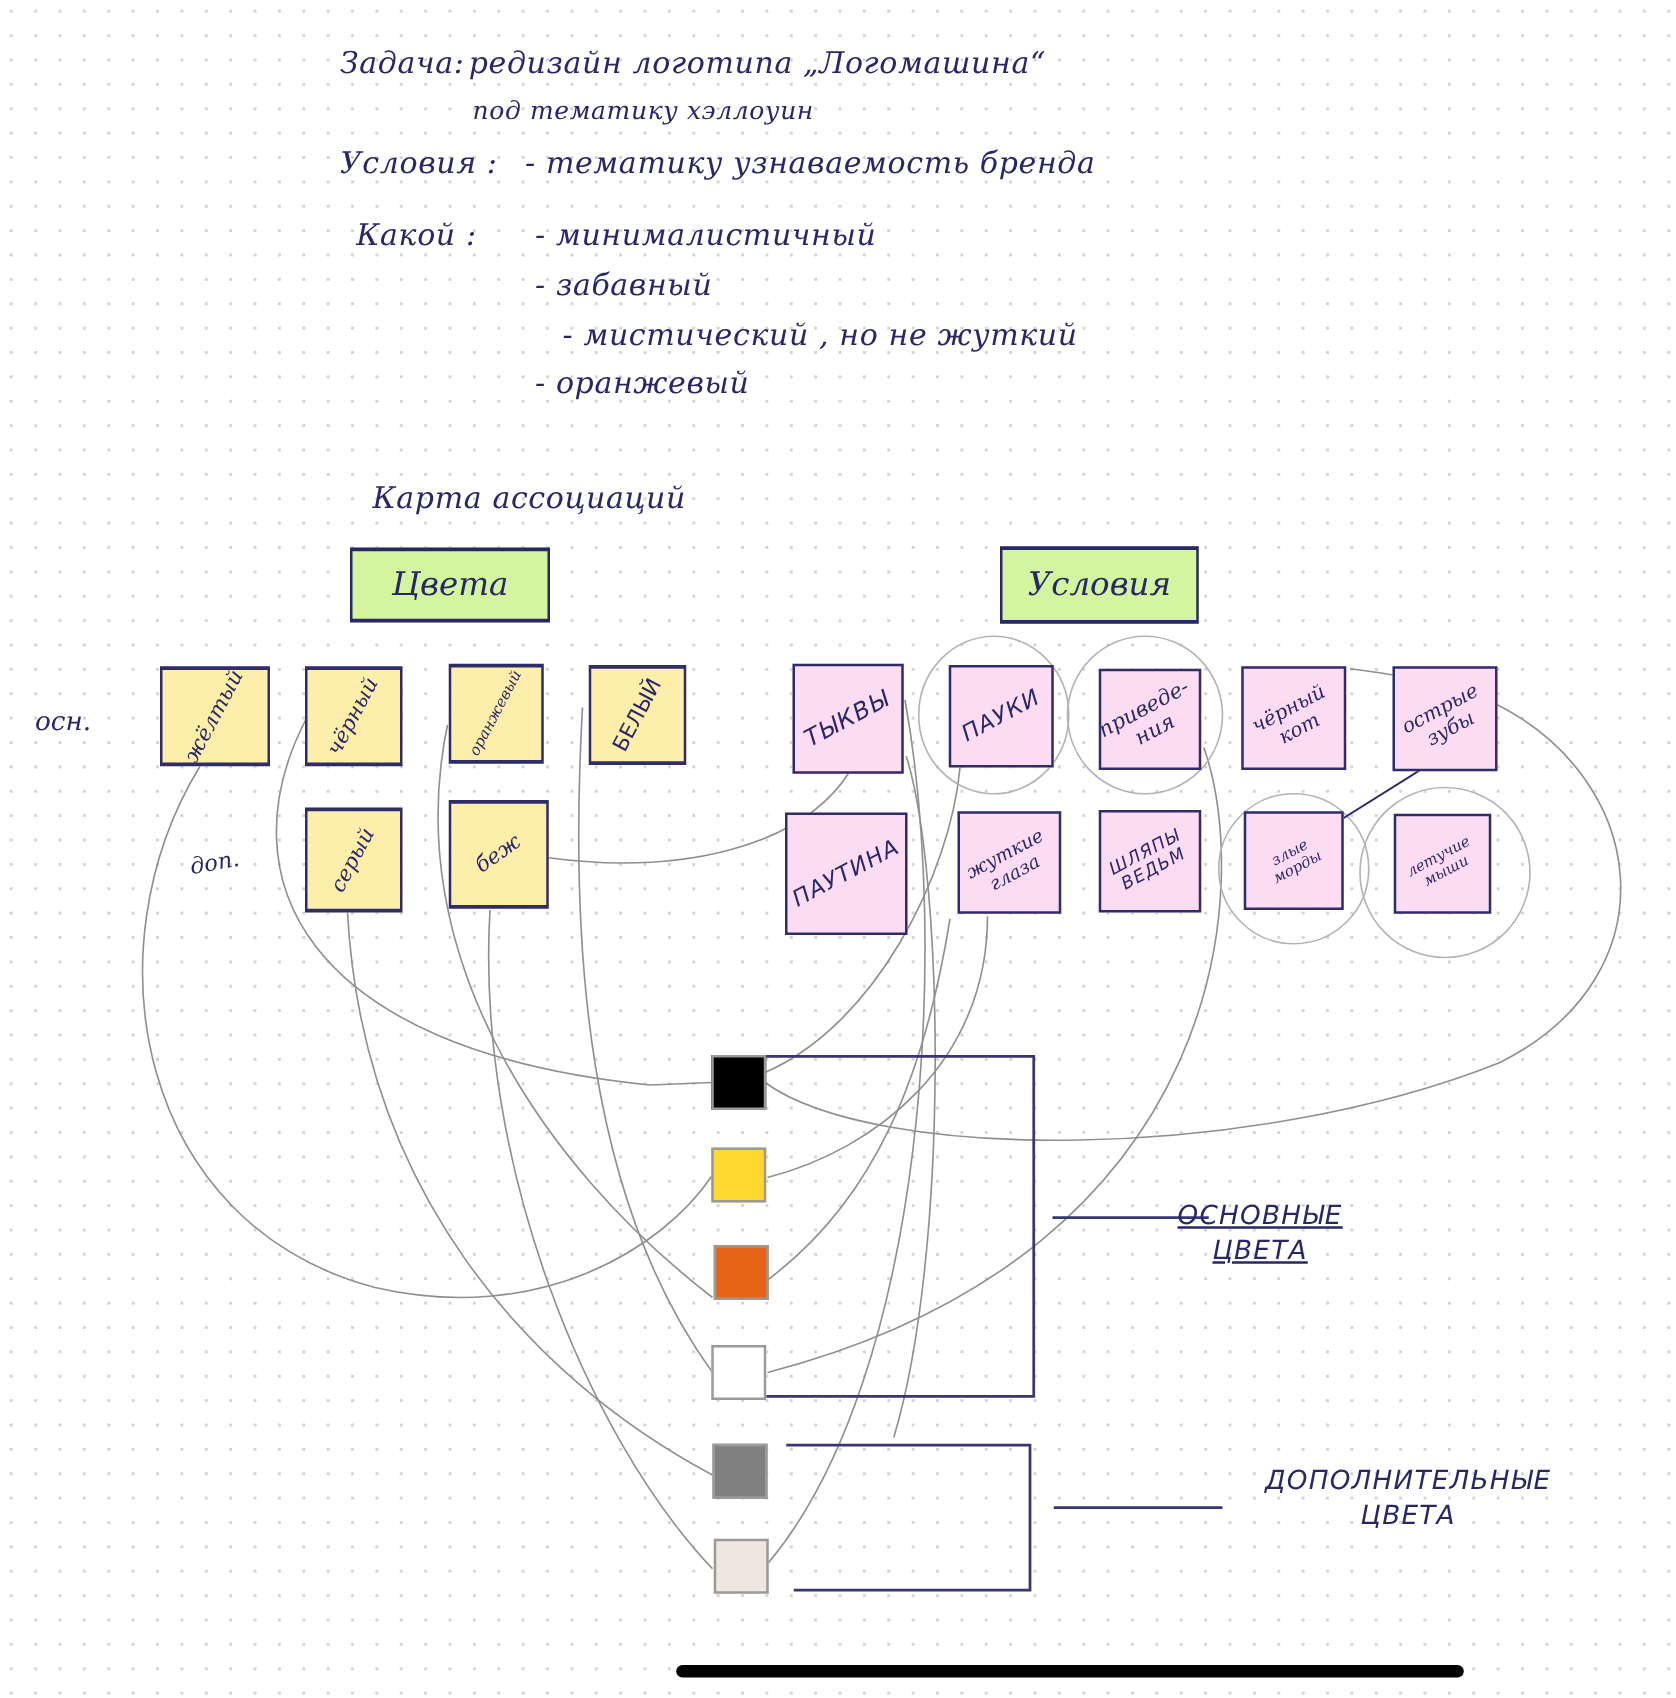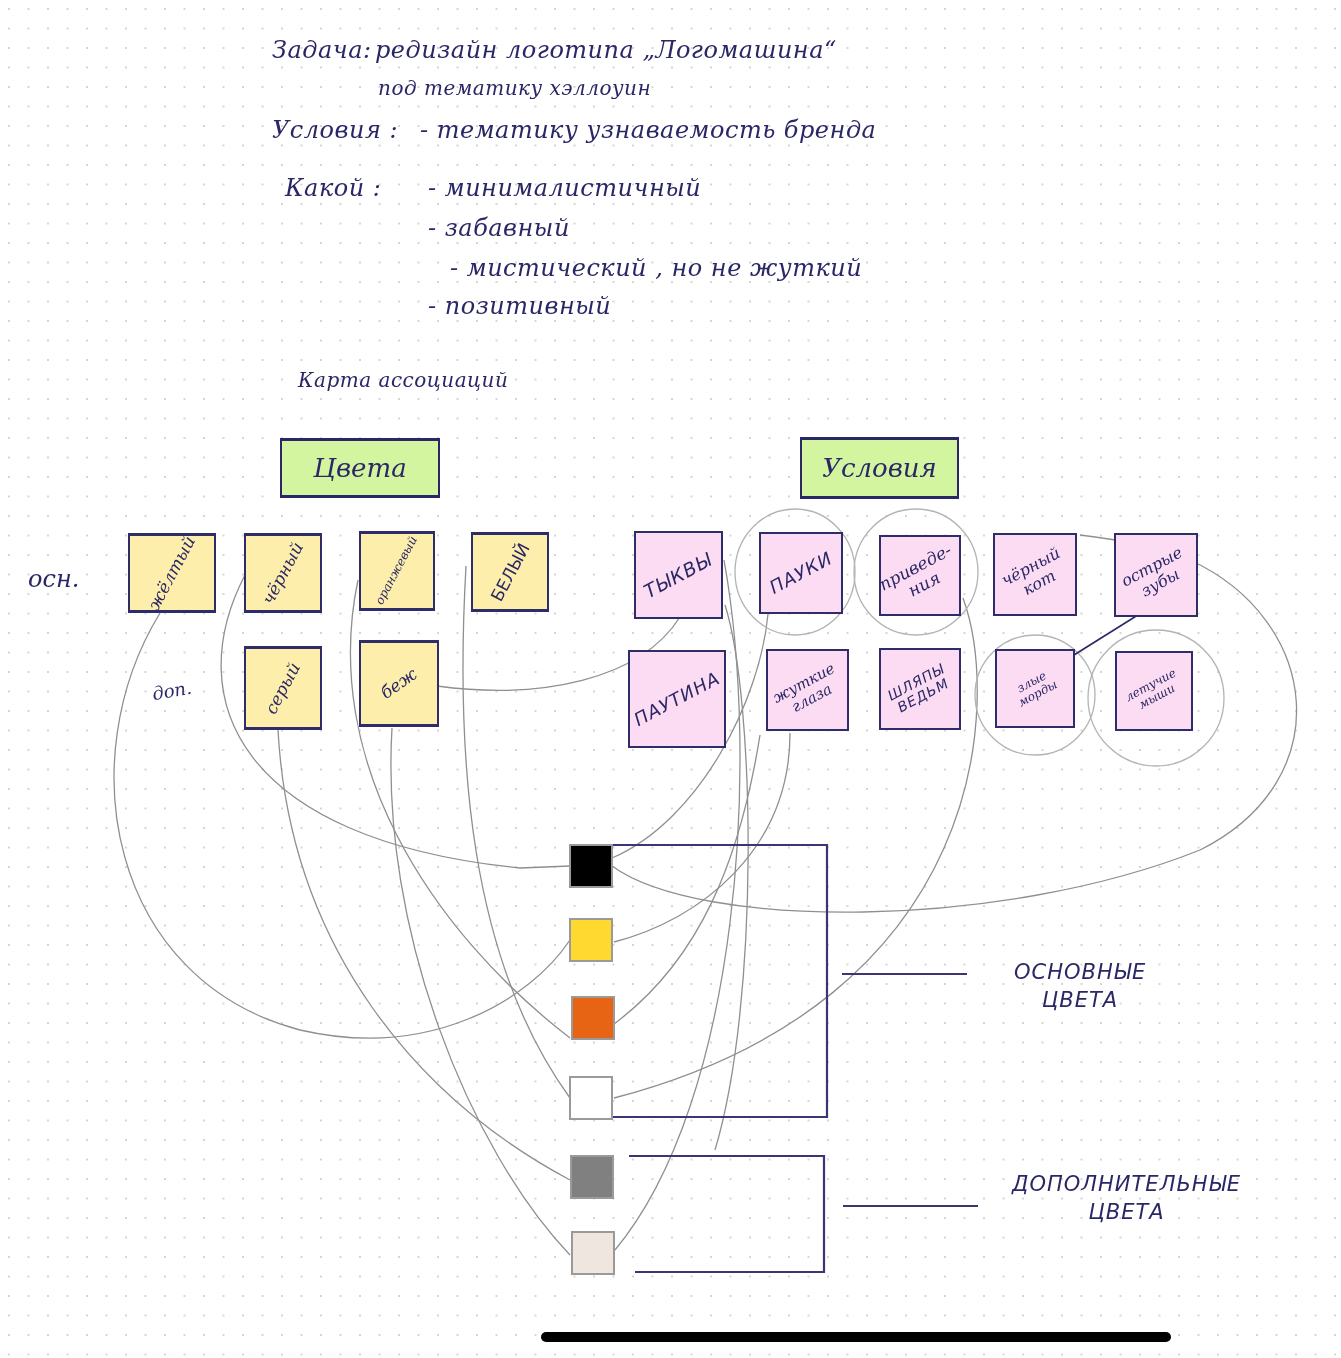--- a/index.html
+++ b/index.html
@@ -26,21 +26,21 @@
       position: absolute; box-sizing: border-box; border: 2px solid #2f2c6a;
       display: flex; align-items: center; justify-content: center; text-align: center;
       font-style: italic; color: #2a2766; font-size: 17px; line-height: 1.1;
       overflow: hidden;
     }
     .note.yellow { background: #fdeeab; border-width: 3px 2px 3px 2px; }
     .note.pink { background: #fbdcf3; }
     .note .lbl { transform: rotate(-62deg); display: inline-block; }
     .note.pink .lbl { transform: rotate(-28deg); }
     .swatch { position: absolute; width: 44px; height: 44px; box-sizing: border-box; border: 2px solid #9a9a9a; }
-    .row-label { position: absolute; font-style: italic; font-size: 24px; color: #2a2766; }
+    .row-label { position: absolute; font-style: italic; font-size: 21px; color: #2a2766; }
     svg.lines { position: absolute; left: 0; top: 0; pointer-events: none; }
     .home-indicator { position: absolute; left: 541px; top: 1332px; width: 630px; height: 10px; background: #000; border-radius: 5px; }
     .legend-text { position: absolute; font-family: "DejaVu Sans", sans-serif; font-style: italic; font-size: 21px; color: #2a2766; letter-spacing: 1px; text-align: center; line-height: 1.35; }
   </style>
 </head>
 <body>
 
 <svg class="lines" width="1341" height="1358">
   <g fill="none" stroke="#8f8f8f" stroke-width="1.3">
 
@@ -91,23 +91,23 @@
 
 <div class="hw brief" style="left:272px;top:36px;">Задача:</div>
 <div class="hw brief" style="left:375px;top:36px;">редизайн логотипа „Логомашина“</div>
 <div class="hw brief" style="left:378px;top:76px;font-size:20px;">под тематику хэллоуин</div>
 <div class="hw brief" style="left:272px;top:116px;">Условия :</div>
 <div class="hw brief" style="left:420px;top:116px;">- тематику узнаваемость бренда</div>
 <div class="hw brief" style="left:285px;top:174px;">Какой :</div>
 <div class="hw brief" style="left:428px;top:174px;">- минималистичный</div>
 <div class="hw brief" style="left:428px;top:214px;text-align:center;">- забавный</div>
 <div class="hw brief" style="left:428px;top:254px;margin-left:22px;">- мистический , но не  жуткий</div>
-<div class="hw brief" style="left:428px;top:292px;">- позитивный</div>
+<div class="hw brief" style="left:428px;top:292px;">- оранжевый</div>
 
-<div class="hw brief" style="left:298px;top:368px;font-size:20px;">Карта ассоциаций</div>
+<div class="hw brief" style="left:298px;top:384px;font-size:24px;">Карта ассоциаций</div>
 
 <div class="tag green" style="left:280px;top:438px;width:156px;height:54px;">
     <span>Цвета</span>
   </div>
 <div class="tag green" style="left:800px;top:437px;width:155px;height:56px;">
     <span>Условия</span>
   </div>
 
 <div class="row-label" style="left:28px;top:565px;">осн.</div>
 <div class="row-label" style="left:152px;top:680px;font-size:18px;transform:rotate(-10deg);">доп.</div>
@@ -163,21 +163,21 @@
     <span class="lbl" style="white-space:normal;">летучие мыши</span>
   </div>
 
 <div class="swatch" style="left: 569px; top: 844px; background: rgb(0, 0, 0);" title="black"></div>
 <div class="swatch" style="left: 569px; top: 918px; background: rgb(255, 217, 48);" title="yellow"></div>
 <div class="swatch" style="left: 571px; top: 996px; background: rgb(230, 100, 20);" title="orange"></div>
 <div class="swatch" style="left: 569px; top: 1076px; background: rgb(255, 255, 255);" title="white"></div>
 <div class="swatch" style="left: 570px; top: 1155px; background: rgb(128, 128, 128);" title="gray"></div>
 <div class="swatch" style="left: 571px; top: 1231px; background: rgb(239, 230, 224);" title="beige"></div>
 
-<div class="legend-text" style="left:1014px;top:958px;">
+<div class="legend-text" style="left:942px;top:958px;text-decoration:underline;">
   <div>ОСНОВНЫЕ</div>
   <div>ЦВЕТА</div>
 </div>
 <div class="legend-text" style="left:1012px;top:1170px;">
   <div>ДОПОЛНИТЕЛЬНЫЕ</div>
   <div>ЦВЕТА</div>
 </div>
 
 <div class="home-indicator"></div>
 

